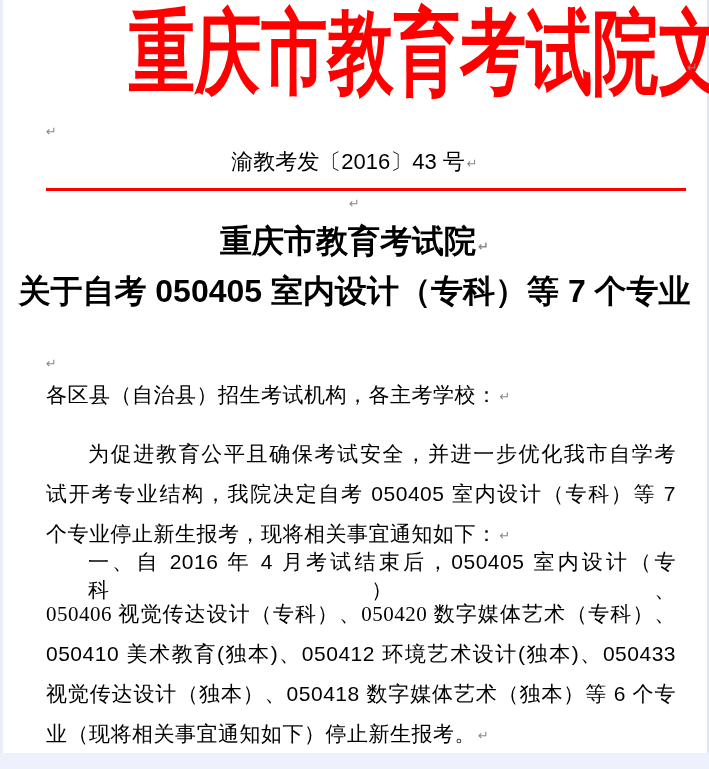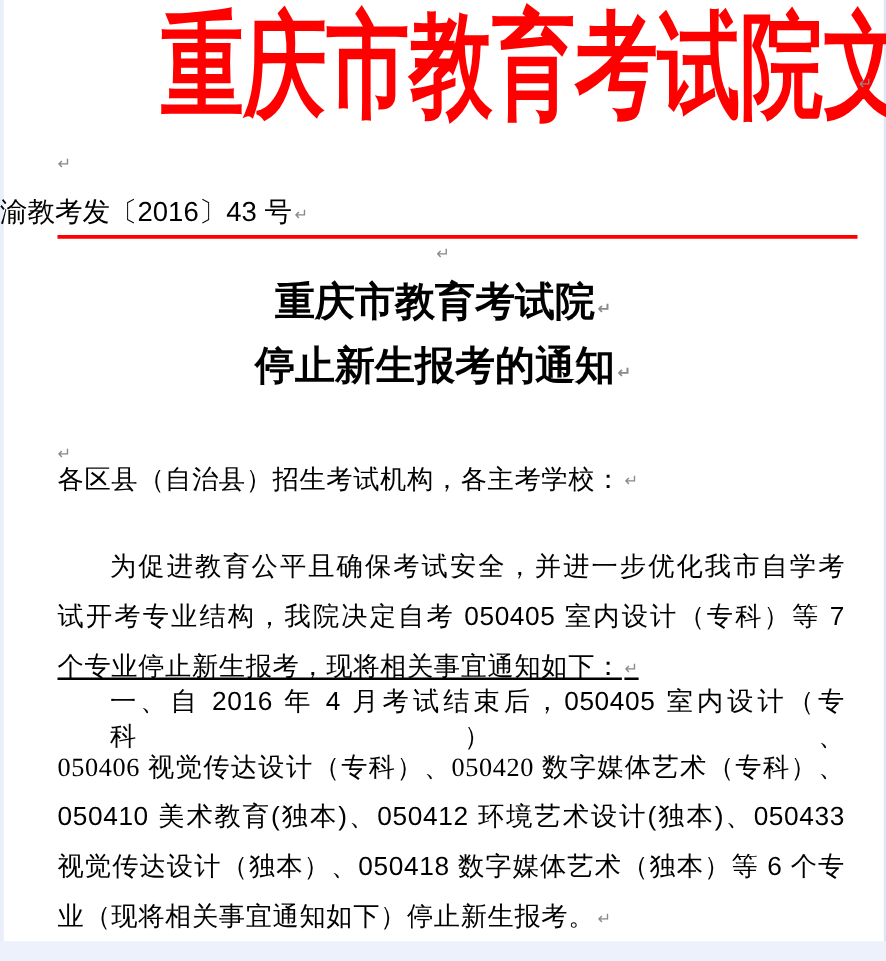--- a/index.html
+++ b/index.html
@@ -17,36 +17,36 @@
     font-family:"DejaVu Serif",serif;font-weight:bold;font-size:92px;line-height:112px;
     color:#ff0000;letter-spacing:0px;
   }
   .mark{color:#8a8a8a;font-size:13px;font-family:"DejaVu Sans",sans-serif;}
   .mark-banner{position:absolute;left:687px;top:60px;}
   .mark-a{position:absolute;left:46px;top:124px;}
   .mark-center{position:absolute;left:0;top:196px;width:709px;text-align:center;}
   .mark-b{position:absolute;left:46px;top:356px;}
   .mark-inline{margin-left:2px;vertical-align:1px;}
 
-  .docnum{position:absolute;left:0;top:148px;width:709px;text-align:left;
-    font-size:22px;line-height:44px;white-space:nowrap;}
+  .docnum{position:absolute;left:0;top:148px;width:709px;text-align:center;
+    font-size:22px;line-height:28px;white-space:nowrap;}
   .rule{position:absolute;left:46px;top:188px;width:640px;height:3px;background:#ff0000;}
 
   .title{position:absolute;left:0;top:219px;width:709px;text-align:center;
     font-weight:bold;font-size:32px;line-height:44px;white-space:nowrap;}
 
   .line{position:absolute;left:46px;width:630px;font-size:21px;line-height:28px;
     letter-spacing:0.5px;}
   .nat{white-space:nowrap;text-align:left;}
   .j{text-align:justify;text-align-last:justify;}
   .ind{padding-left:42px;width:588px;}
-  .l-greet{top:370px;}
+  .l-greet{top:381px;}
   .l-p1a{top:440px;}
   .l-p1b{top:480px;}
-  .l-p1c{top:520px;text-decoration:underline;}
+  .l-p1c{top:520px;}
   .l-p2a{top:548px;}
   .l-p2b{top:600px;font-family:Liberation Serif, serif;}
   .l-p2c{top:640px;}
   .l-p2d{top:680px;}
   .l-p2e{top:720px;}
 </style>
 </head>
 <body>
 
 <div class="page">
@@ -65,21 +65,21 @@
   <div class="docnum">
     <span>渝教考发〔2016〕43 号</span><span class="mark mark-inline">↵</span>
   </div>
 
   <div class="rule"></div>
 
   <div class="mark mark-center">↵</div>
 
   <div class="title">
     <div><span>重庆市教育考试院</span><span class="mark mark-inline">↵</span></div>
-    <div><span>停止新生报考的通知</span><span class="mark mark-inline">↵</span></div>
+    <div>关于自考 050405 室内设计（专科）等 7 个专业</div>
   </div>
 
   <span class="mark mark-b">↵</span>
 
   <div class="line nat l-greet"><span>各区县（自治县）招生考试机构，各主考学校：</span><span class="mark mark-inline">↵</span></div>
 
   <div class="line j ind l-p1a">为促进教育公平且确保考试安全，并进一步优化我市自学考</div>
   <div class="line j l-p1b">试开考专业结构，我院决定自考 050405 室内设计（专科）等 7</div>
   <div class="line nat l-p1c"><span>个专业停止新生报考，现将相关事宜通知如下：</span><span class="mark mark-inline">↵</span></div>
 

